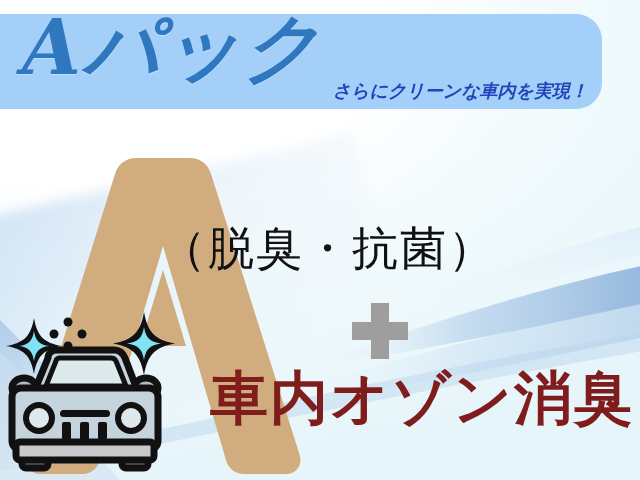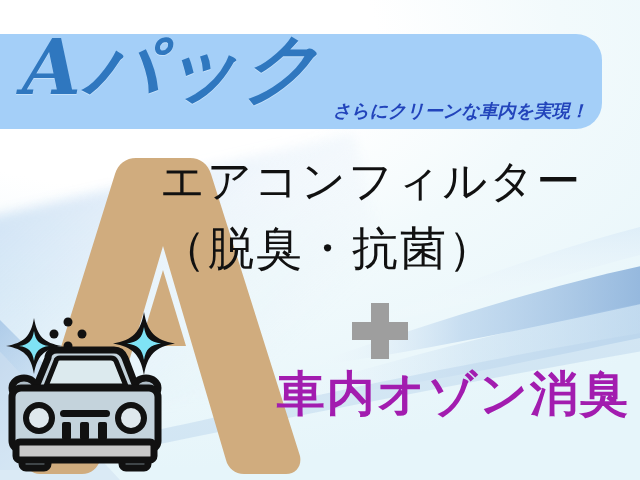--- a/index.html
+++ b/index.html
@@ -51,21 +51,21 @@
     left: 18px;
     top: 150px;
     width: 290px;
     height: 330px;
   }
 
   
   .banner {
     position: absolute;
     left: 0;
-    top: 34px;
+    top: 14px;
     width: 602px;
     height: 95px;
     background: #a4cff8;
     border-top-right-radius: 26px;
     border-bottom-right-radius: 26px;
   }
   .banner-title {
     position: absolute;
     left: 22px;
     top: -4px;
@@ -121,23 +121,23 @@
     white-space: nowrap;
     line-height: 1.05;
   }
   .line-ozone {
     position: absolute;
     left: 210px;
     top: 368px;
     width: 420px;
     text-align: right;
     font-family: "DejaVu Serif", "Liberation Serif", serif;
-    font-size: 48px;
+    font-size: 58px;
     font-weight: 700;
-    color: #a21caf;
+    color: #7f1d1d;
     letter-spacing: 2px;
     white-space: nowrap;
     line-height: 1.05;
   }
 
   
   .plus-icon {
     position: absolute;
     left: 352px;
     top: 303px;
@@ -265,19 +265,18 @@
   <div class="plus-icon">
     <div class="bar bar-v"></div>
     <div class="bar bar-h"></div>
   </div>
 
   <div class="banner">
     <div class="banner-title">Aパック</div>
     <div class="banner-tagline">さらにクリーンな車内を実現！</div>
   </div>
 
-  <div class="line-filter">エアコンフィルター</div>
 
   <div class="line-sub">（脱臭・抗菌）</div>
 
   <div class="line-ozone">車内オゾン消臭</div>
 
 </div>
 
 </body></html>

